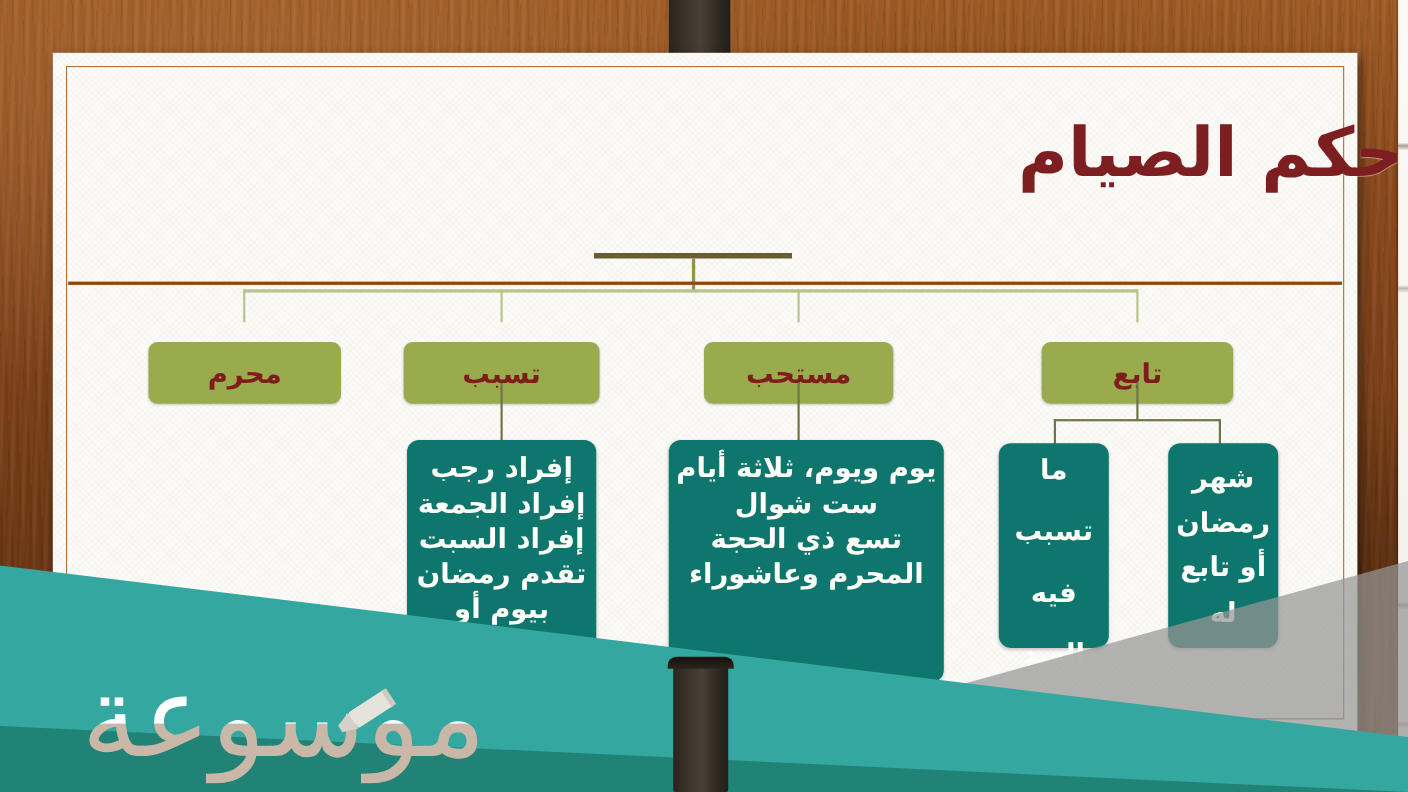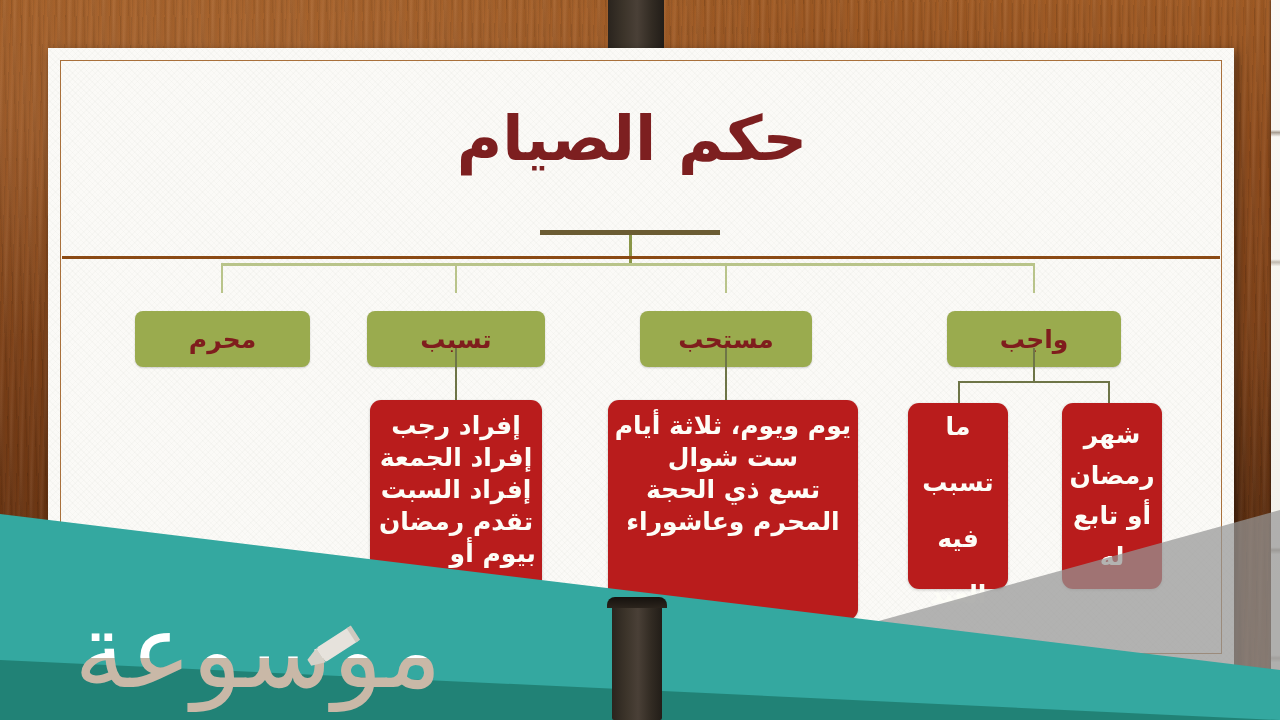--- a/index.html
+++ b/index.html
@@ -81,22 +81,21 @@
     background:linear-gradient(90deg,#2a241e 0%,#3c342a 28%,#4a4037 52%,#322b23 78%,#221d18 100%);
     border-radius:7px 7px 2px 2px;
   }
   #clip-bottom::before{
     content:""; position:absolute; left:-5px; top:-4px; width:60px; height:11px;
     background:linear-gradient(0deg,#2b241d,#15110d); border-radius:8px 8px 0 0;
   }
 
   
   #title{
-    position:absolute; left:0; right:16px; top:108px;
-    text-align:center;
+    position:absolute; left:0; right:4px; top:108px;
     font-family:"DejaVu Sans","Liberation Sans",sans-serif;
     font-weight:700; font-size:62px; line-height:1;
     color:#7d1f20; direction:rtl; letter-spacing:-1px;
     text-shadow:0 1px 0 rgba(255,255,255,.4);
   }
 
   
   .rule-brown{
     position:absolute; left:62px; width:1158px; top:256px; height:2.5px;
     background:#8b4a14;
@@ -132,22 +131,22 @@
     display:flex; align-items:center; justify-content:center;
     color:#7f1d1d; direction:rtl;
     font-weight:700; font-size:25px;
     box-shadow:0 1px 2px rgba(0,0,0,.18);
     margin-top:19px;
   }
 
   
   .lvl2{
     position:absolute;
-    background:#b91c1c; border-radius:11px;
-    color:#fdfdf7; direction:rtl; text-align:right;
+    background:#0f766e; border-radius:11px;
+    color:#fdfdf7; direction:rtl; text-align:center;
     font-weight:700;
     display:flex; flex-direction:column; align-items:center; justify-content:flex-start;
     padding:10px 6px 8px;
     box-shadow:0 1px 3px rgba(0,0,0,.2);
   }
   .lvl2 span{ display:block; line-height:1.28; }
 
   
   #gray-wedge{
     position:absolute; left:0; top:0; width:1280px; height:720px;
@@ -225,21 +224,21 @@
 
 <div class="lvl1" style="left:367px; top:292px; width:178px;">
   <span>تسبب</span>
 </div>
 
 <div class="lvl1" style="left:640px; top:292px; width:172px;">
   <span>مستحب</span>
 </div>
 
 <div class="lvl1" style="left:947px; top:292px; width:174px;">
-  <span>واجب</span>
+  <span>تابع</span>
 </div>
 
 <div class="v-sub" style="left:455px; top:348px; height:52px;"></div>
 
 <div class="v-sub" style="left:725px; top:348px; height:52px;"></div>
 
 <div class="v-sub" style="left:1033px; top:348px; height:34px;"></div>
 <div class="h-sub" style="left:958px; top:381px; width:151px;"></div>
 <div class="v-sub" style="left:958px; top:381px; height:23px;"></div>
 <div class="v-sub" style="left:1108px; top:381px; height:23px;"></div>

